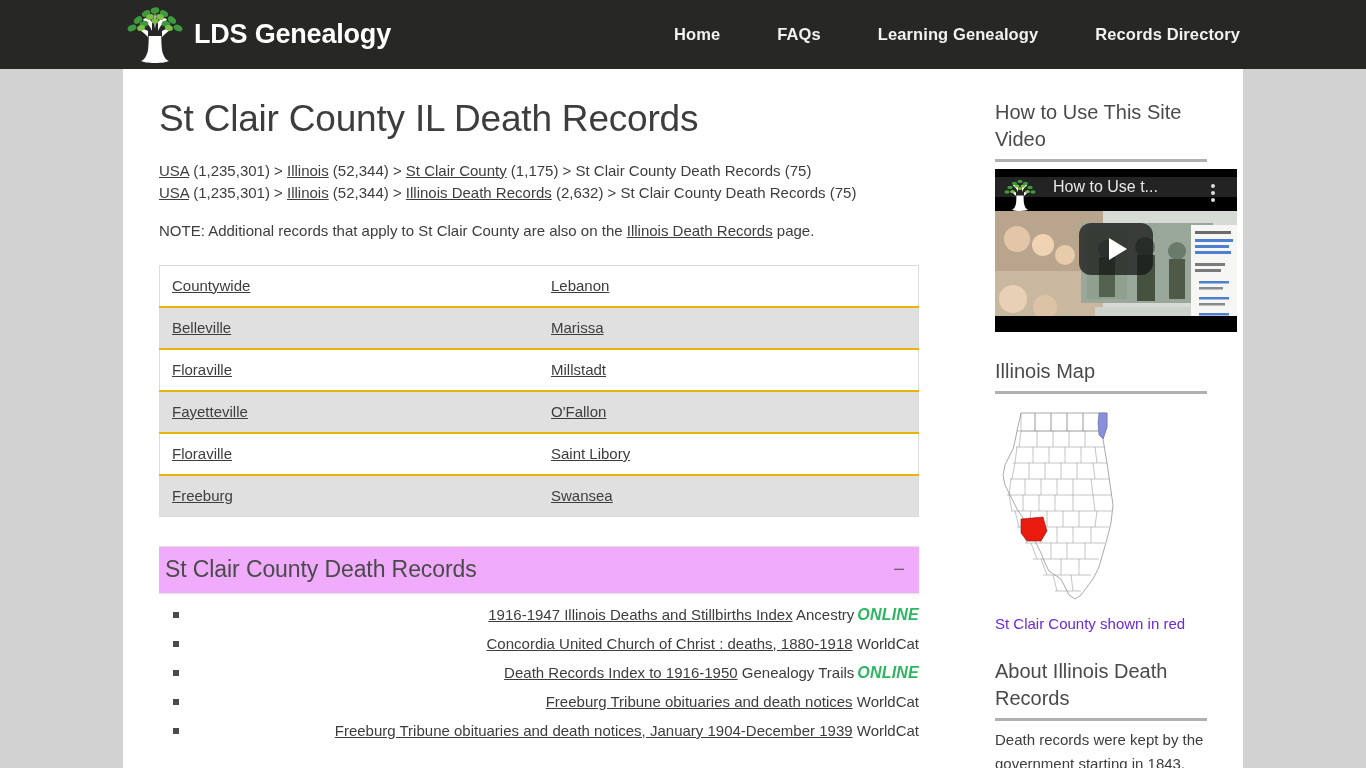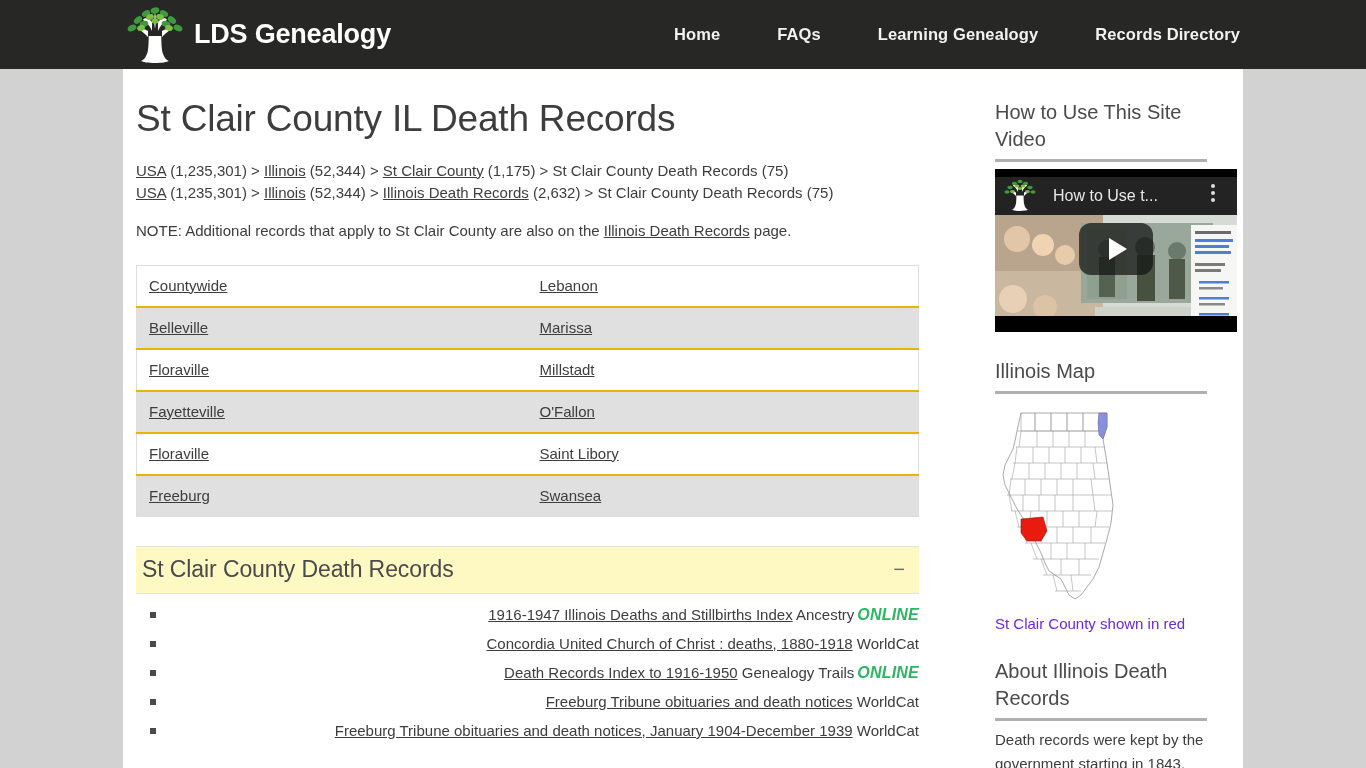--- a/index.html
+++ b/index.html
@@ -50,21 +50,21 @@
   .sheet {
     width: 1120px;
     margin-left: 0;
     background: #ffffff;
     display: flex;
     padding: 0 0 0 0;
     position: relative;
   }
   .content {
     width: 816px;
-    padding: 30px 20px 0 13px;
+    padding: 30px 20px 0 36px;
   }
   .sidebar {
     width: 304px;
     padding: 30px 36px 0 20px;
   }
 
   h1.page-title {
     font-size: 37px;
     font-weight: normal;
     color: #3d3d3d;
@@ -103,21 +103,21 @@
     font-size: 15px;
     border-bottom: 2px solid #eab308;
     width: 50%;
   }
   table.cities tr:last-child td { border-bottom: none; }
   table.cities tr:nth-child(even) { background: #e0e0e0; }
   table.cities tr:nth-child(odd)  { background: #ffffff; }
 
   
   .rec-head {
-    background: #fef9c3;
+    background: #f0abfc;
     border: 1px solid #e2e2e2;
     border-left: none; border-right: none;
     padding: 9px 12px 10px 6px;
     display: flex;
     align-items: center;
     justify-content: space-between;
   }
   .rec-head h2 {
     margin: 0;
     font-size: 23px;
@@ -173,21 +173,21 @@
   .video-box {
     width: 242px;
     height: 163px;
     background: #000;
     position: relative;
     overflow: hidden;
     margin-bottom: 22px;
   }
   .vid-inner { position:absolute; left:0; right:0; top:8px; bottom:16px; overflow:hidden; }
   .vid-bar {
-    position: absolute; left:0; right:0; top:0; height:38px;
+    position: absolute; left:0; right:0; top:0; height:20px;
     background: #232323;
     display:flex; align-items:center;
   }
   .vid-bar-title {
     color:#e8e8e8; font-size:16px; margin-left:58px;
     white-space:nowrap; overflow:hidden;
   }
   .vid-tree { position:absolute; left:8px; top:2px; width:34px; height:32px; }
   .kebab { position:absolute; right:22px; top:7px; }
   .kebab i { display:block; width:4px;height:4px;border-radius:50%;background:#ddd;margin-bottom:3px;}

